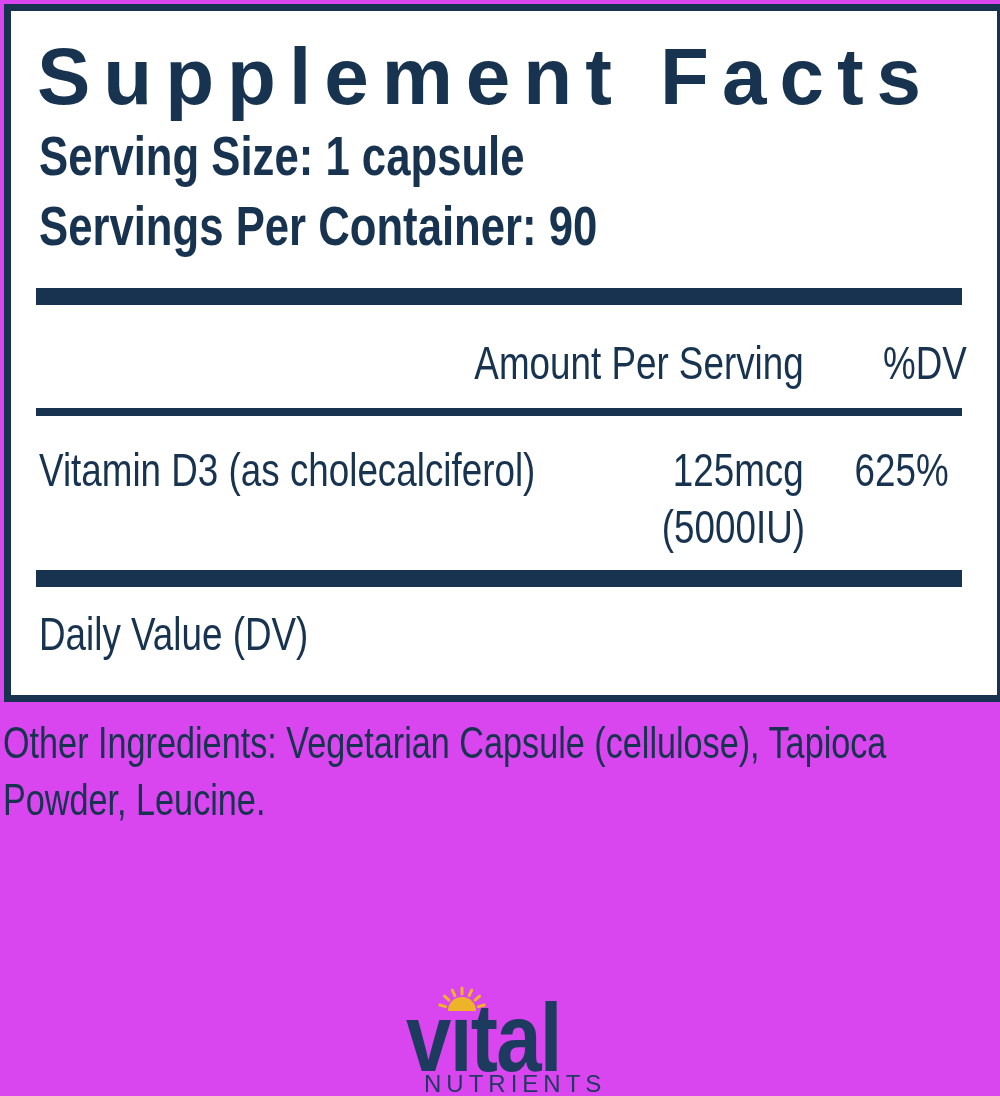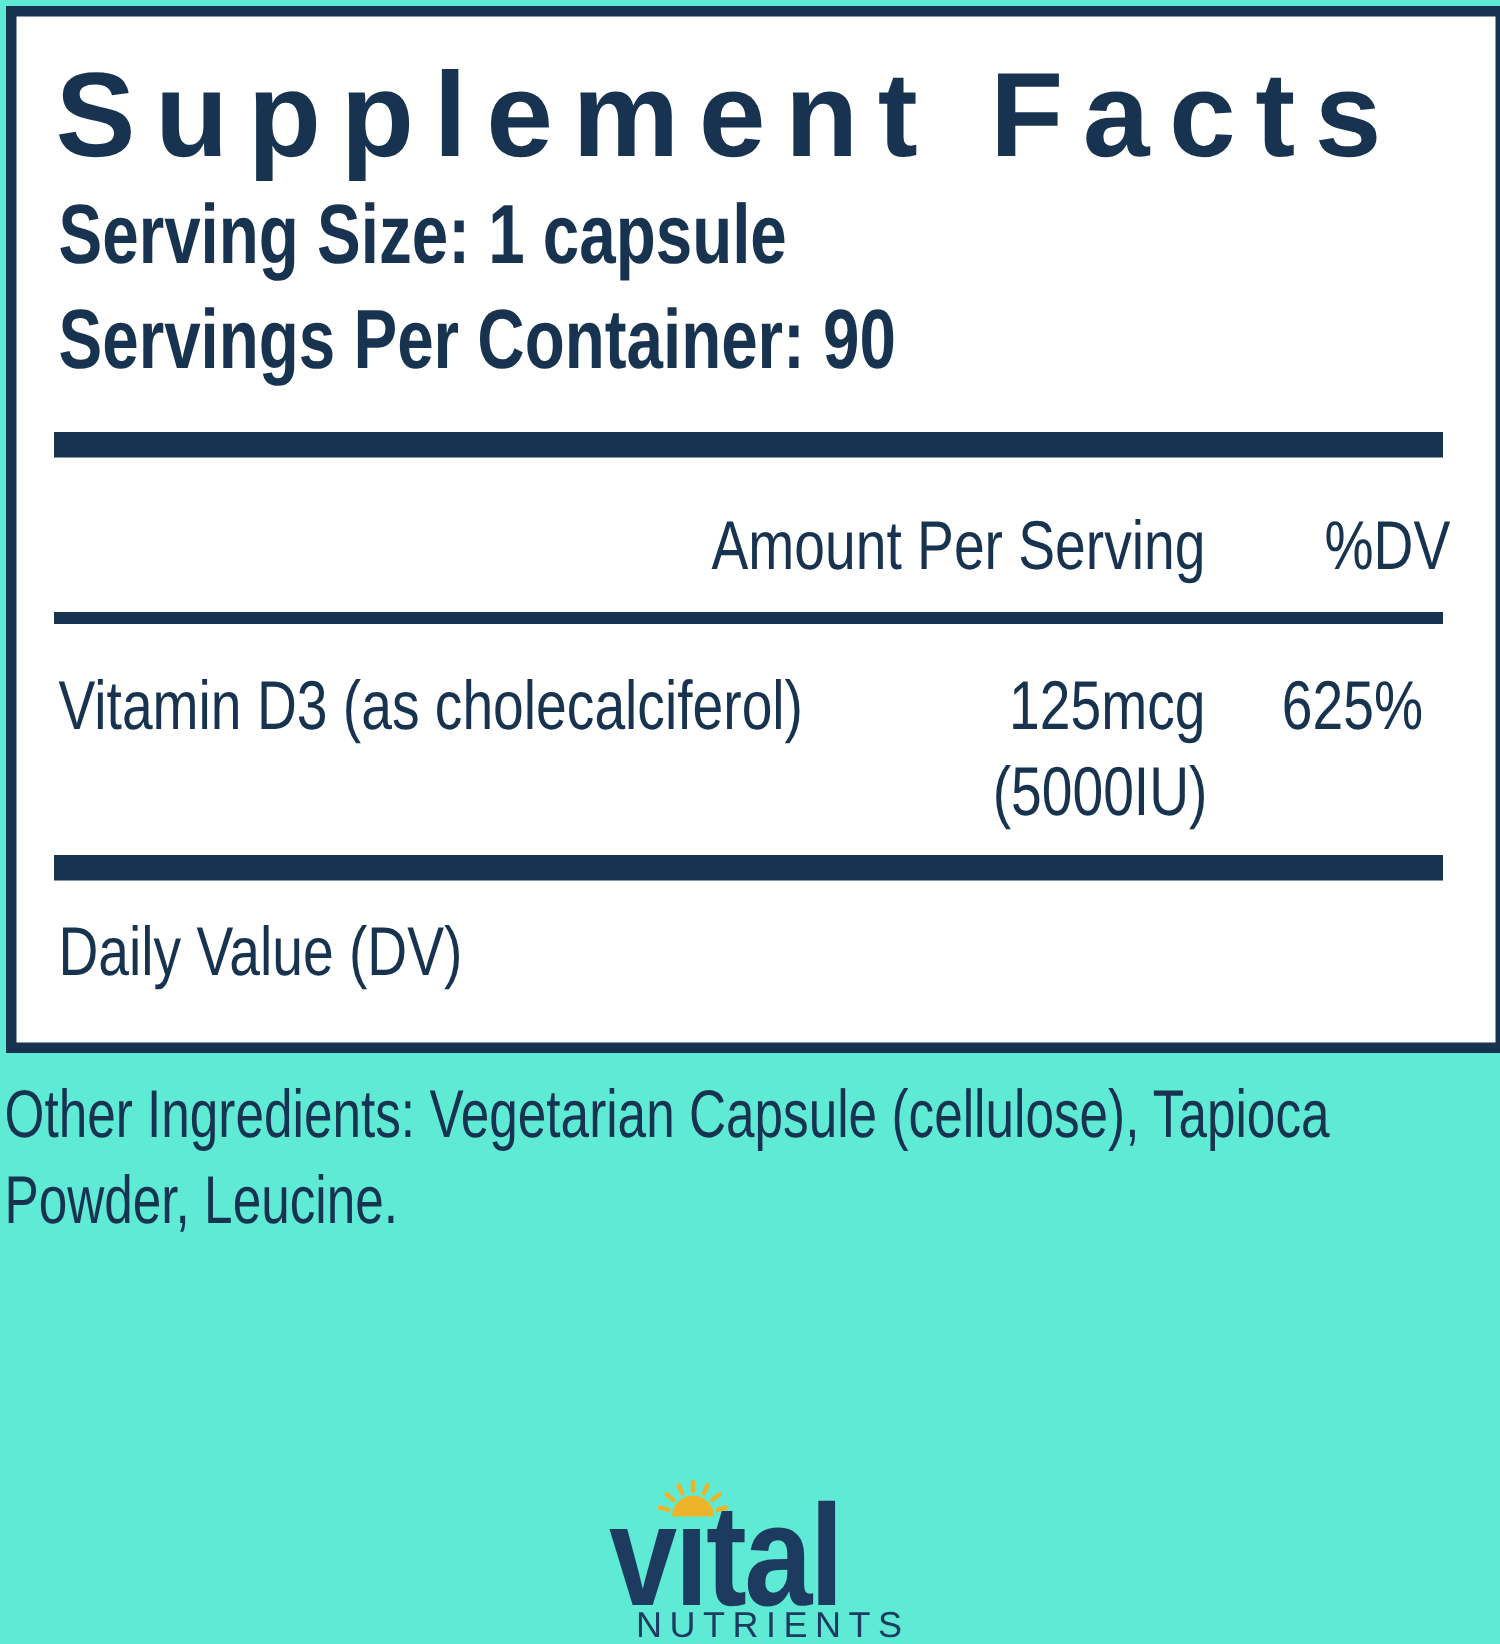--- a/index.html
+++ b/index.html
@@ -1,19 +1,19 @@
 <!DOCTYPE html>
 <html><head>
 <meta charset="utf-8">
 <style>
   html,body{margin:0;padding:0;background:#ffffff;}
   .page{
     position:relative;
     width:1000px;height:1096px;
-    background:#5eead4;
+    background:#d946ef;
     overflow:hidden;
     font-family:"Liberation Sans", sans-serif;
     color:#17334f;
   }
   
   .facts-box{
     position:absolute;left:4px;top:4px;
     width:986px;height:684px;
     border:7px solid #17334f;
     background:#ffffff;

